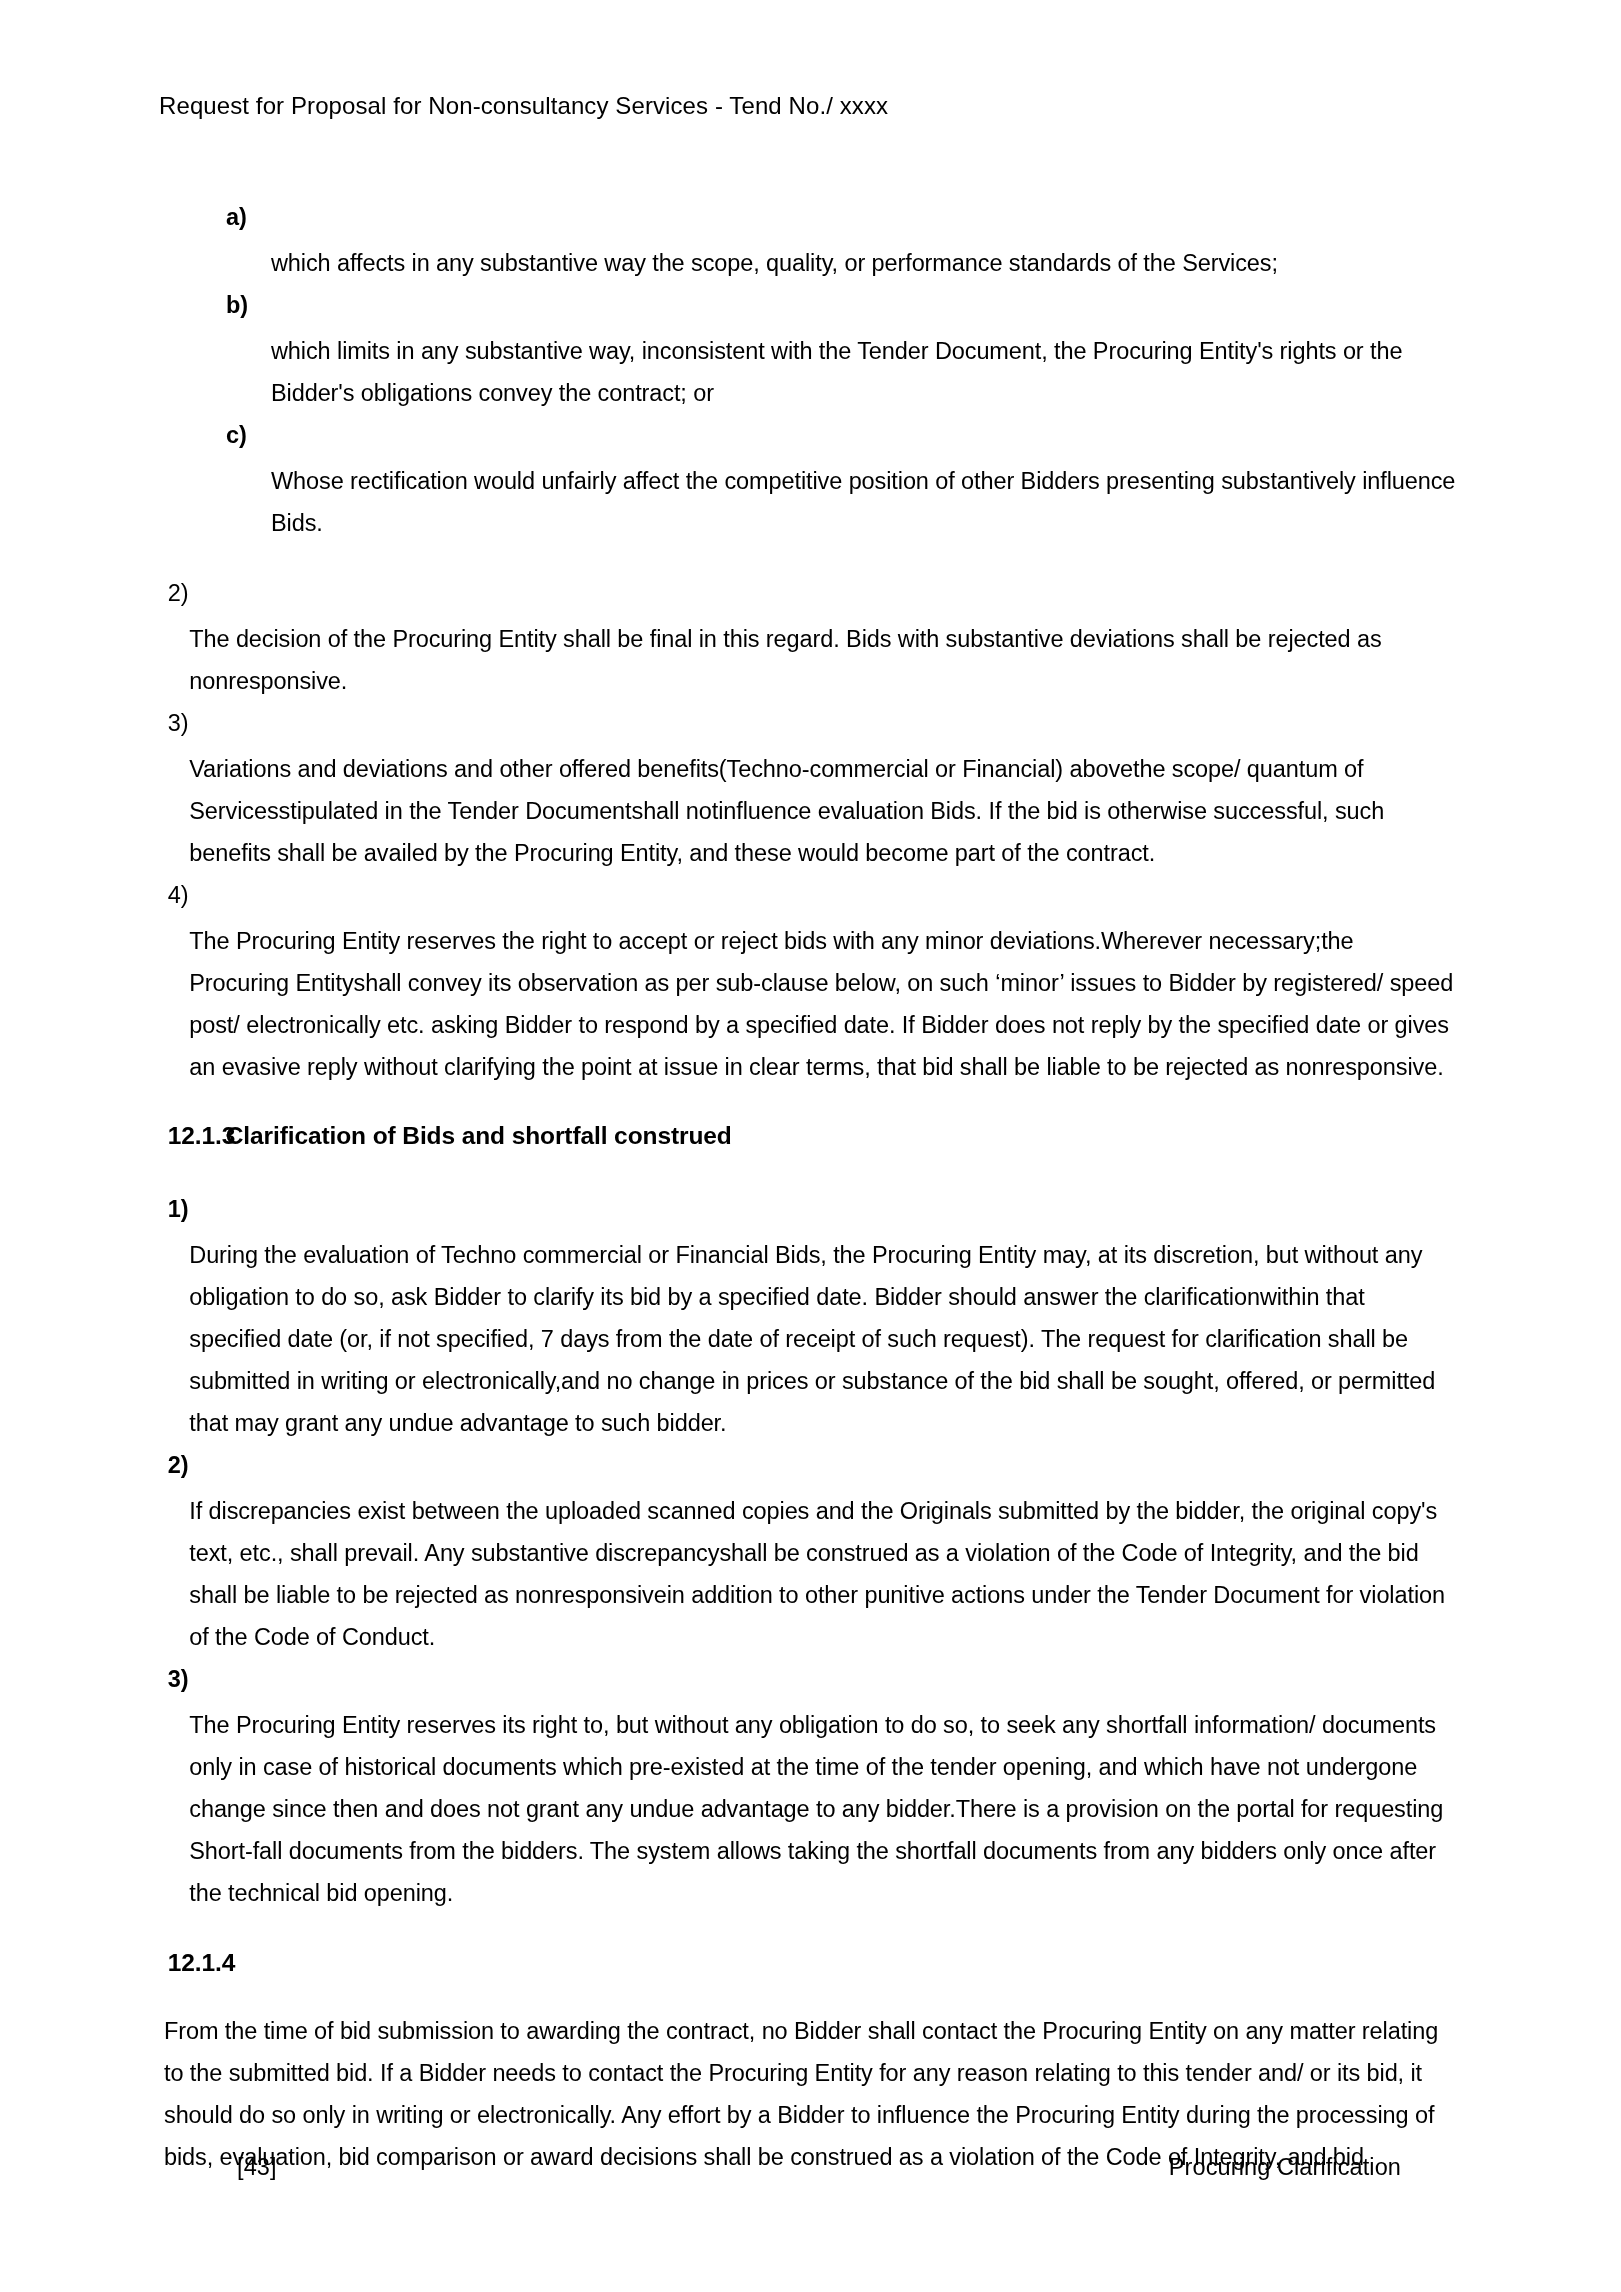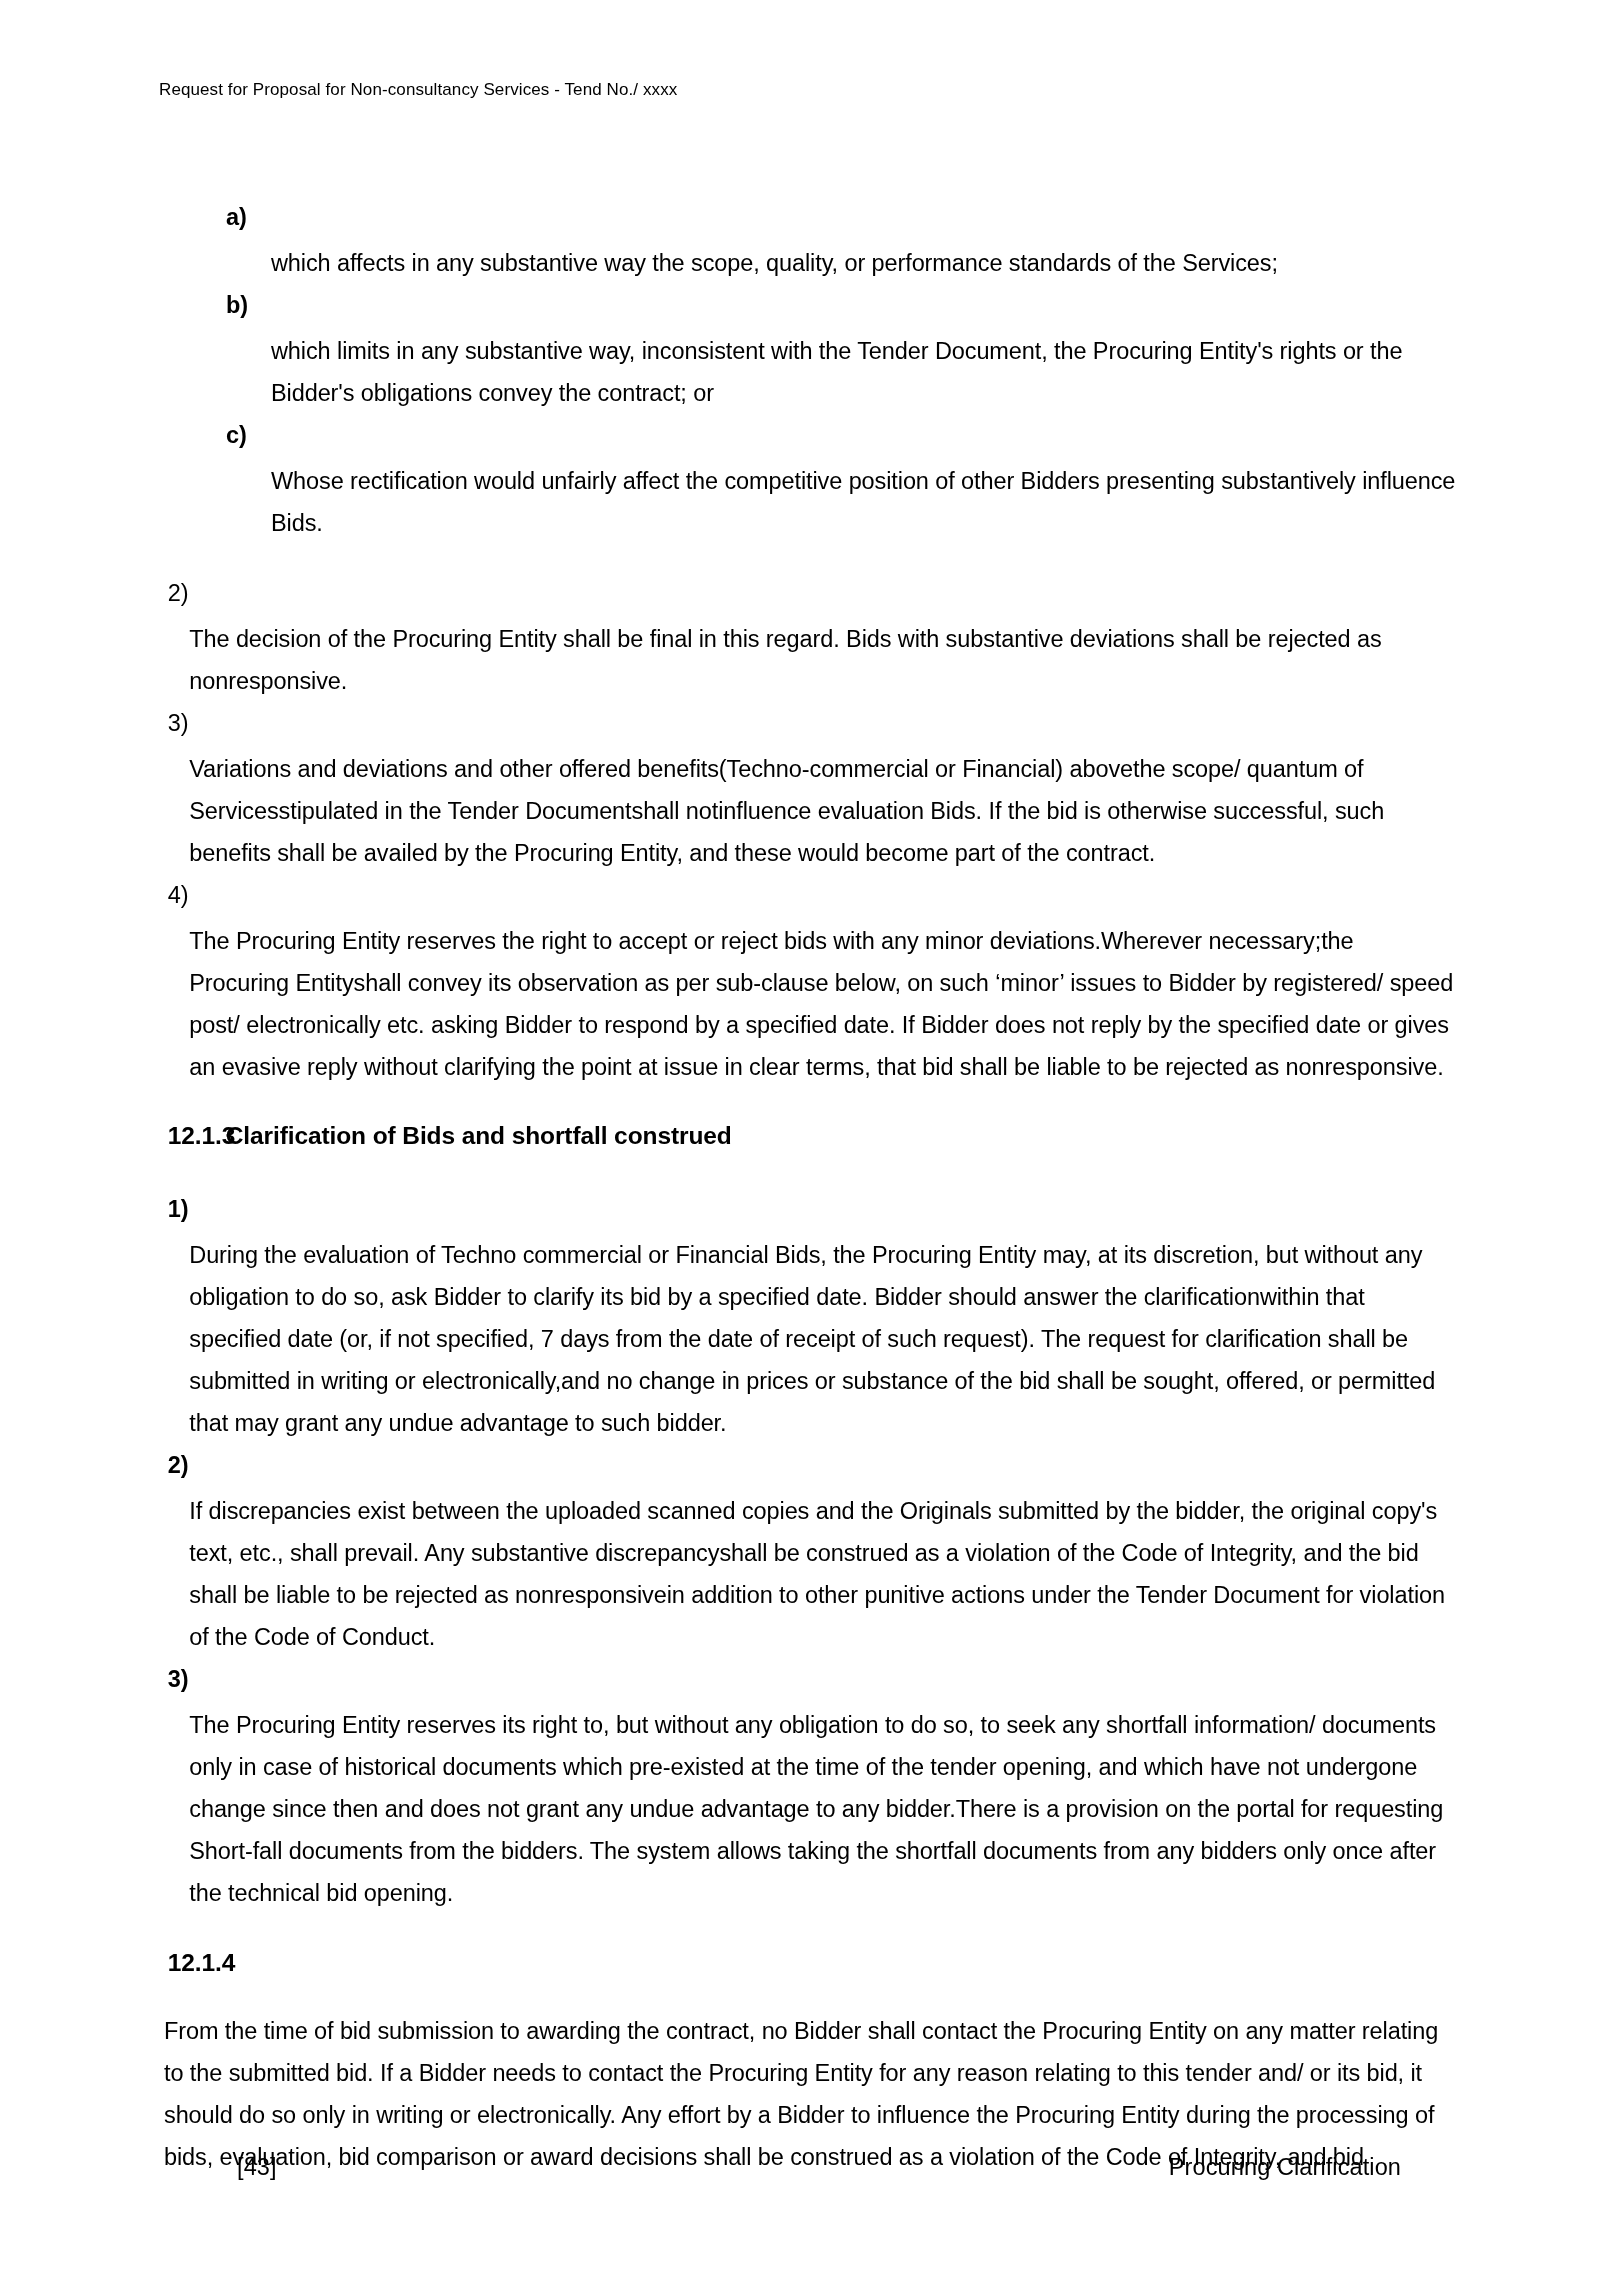--- a/index.html
+++ b/index.html
@@ -15,23 +15,23 @@
     color: #000000;
   }
   .page {
     position: relative;
     width: 1621px;
     height: 2293px;
     background: #ffffff;
   }
   .doc-header {
     position: absolute;
-    top: 80px;
+    top: 92px;
     left: 159px;
-    font-size: 17px;
+    font-size: 24px;
     letter-spacing: 0.1px;
     white-space: nowrap;
   }
   .content {
     position: absolute;
     top: 196px;
     left: 152px;
     width: 1306px;
     font-size: 23.5px;
     line-height: 42px;

